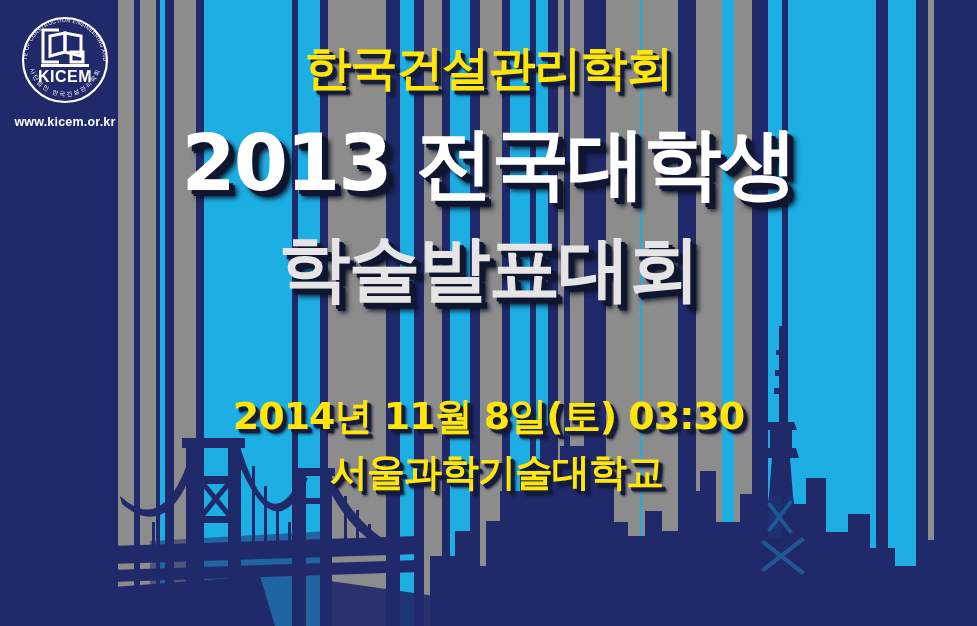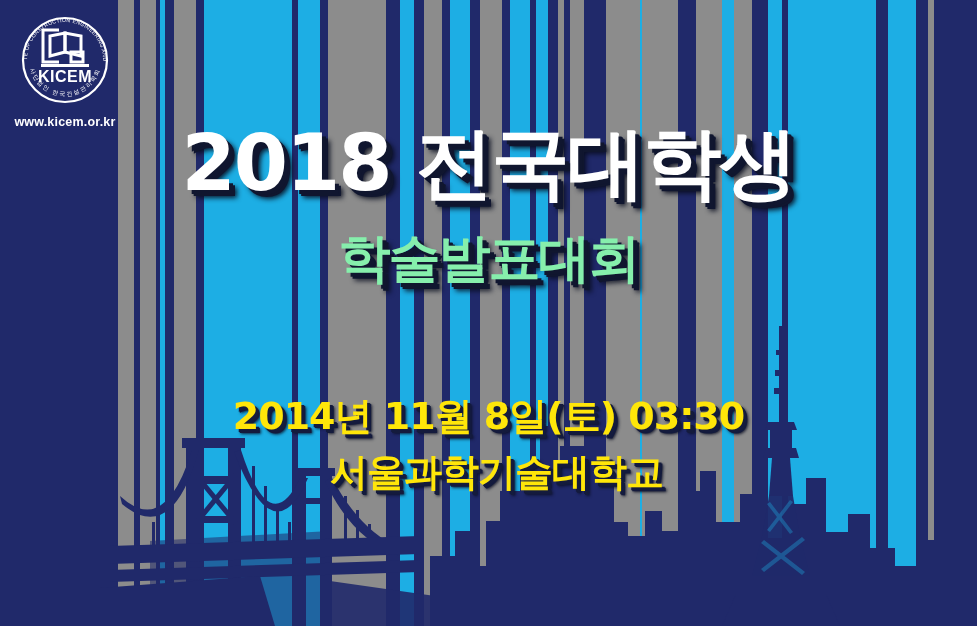--- a/index.html
+++ b/index.html
@@ -46,21 +46,21 @@
   .main1{
     position:absolute;left:0;right:0;top:124px;text-align:center;
     font-size:78px;font-weight:bold;color:#ffffff;letter-spacing:-2px;
     line-height:1;
     text-shadow:
       4px 4px 0 #10162f, 6px 6px 0 #10162f, 8px 8px 5px rgba(8,12,30,.9);
   }
 
   .main2{
     position:absolute;left:0;right:0;top:232px;text-align:center;
-    font-size:52px;font-weight:bold;color:#86efac;letter-spacing:-2px;
+    font-size:72px;font-weight:bold;color:#e5e5e5;letter-spacing:-2px;
     line-height:1;
     text-shadow:
       4px 4px 0 #10162f, 6px 6px 0 #10162f, 8px 8px 5px rgba(8,12,30,.9);
   }
 
   .date{
     position:absolute;left:0;right:0;top:397px;text-align:center;
     font-size:38px;font-weight:bold;color:#ffe609;letter-spacing:-1px;
     line-height:1;
     text-shadow:
@@ -242,19 +242,20 @@
           <rect x="58" y="44" width="12" height="10"></rect>
         </g>
         <rect x="28" y="56" width="48" height="3" fill="#ffffff"></rect>
         <text x="52" y="74" text-anchor="middle" font-size="16" font-weight="bold" fill="#ffffff" font-family="Liberation Sans, sans-serif" letter-spacing="0.5">KICEM</text>
       </svg>
     </div>
     <div class="url">www.kicem.or.kr</div>
   </div>
 
   <div id="content">
-    <div class="main1 ko">2018 전국대학생</div>
+    <div class="org ko">한국건설관리학회</div>
+    <div class="main1 ko">2013 전국대학생</div>
     <div class="main2 ko">학술발표대회</div>
     <div class="date ko">2014년 11월 8일(토) 03:30</div>
     <div class="venue ko">서울과학기술대학교</div>
   </div>
 
 </div>
 
 </body></html>

